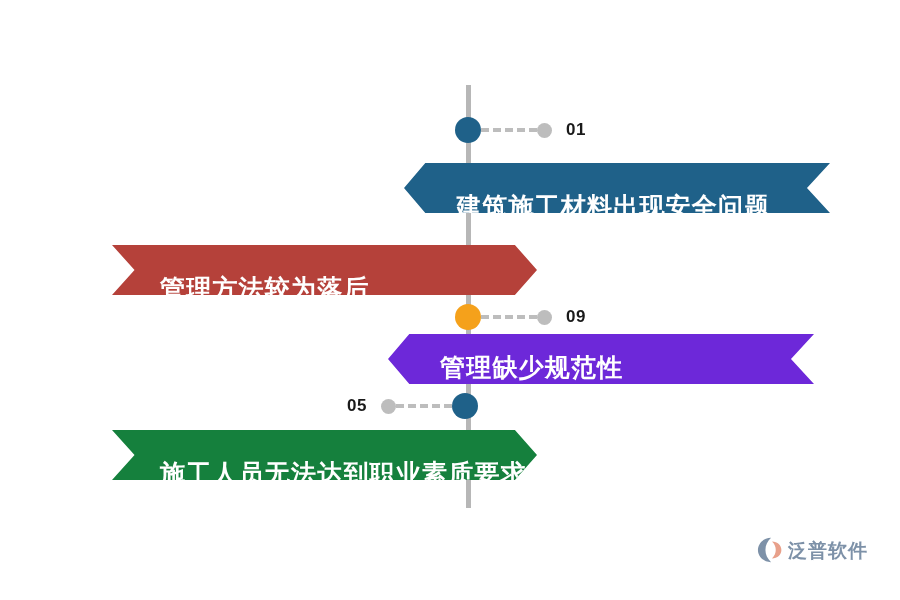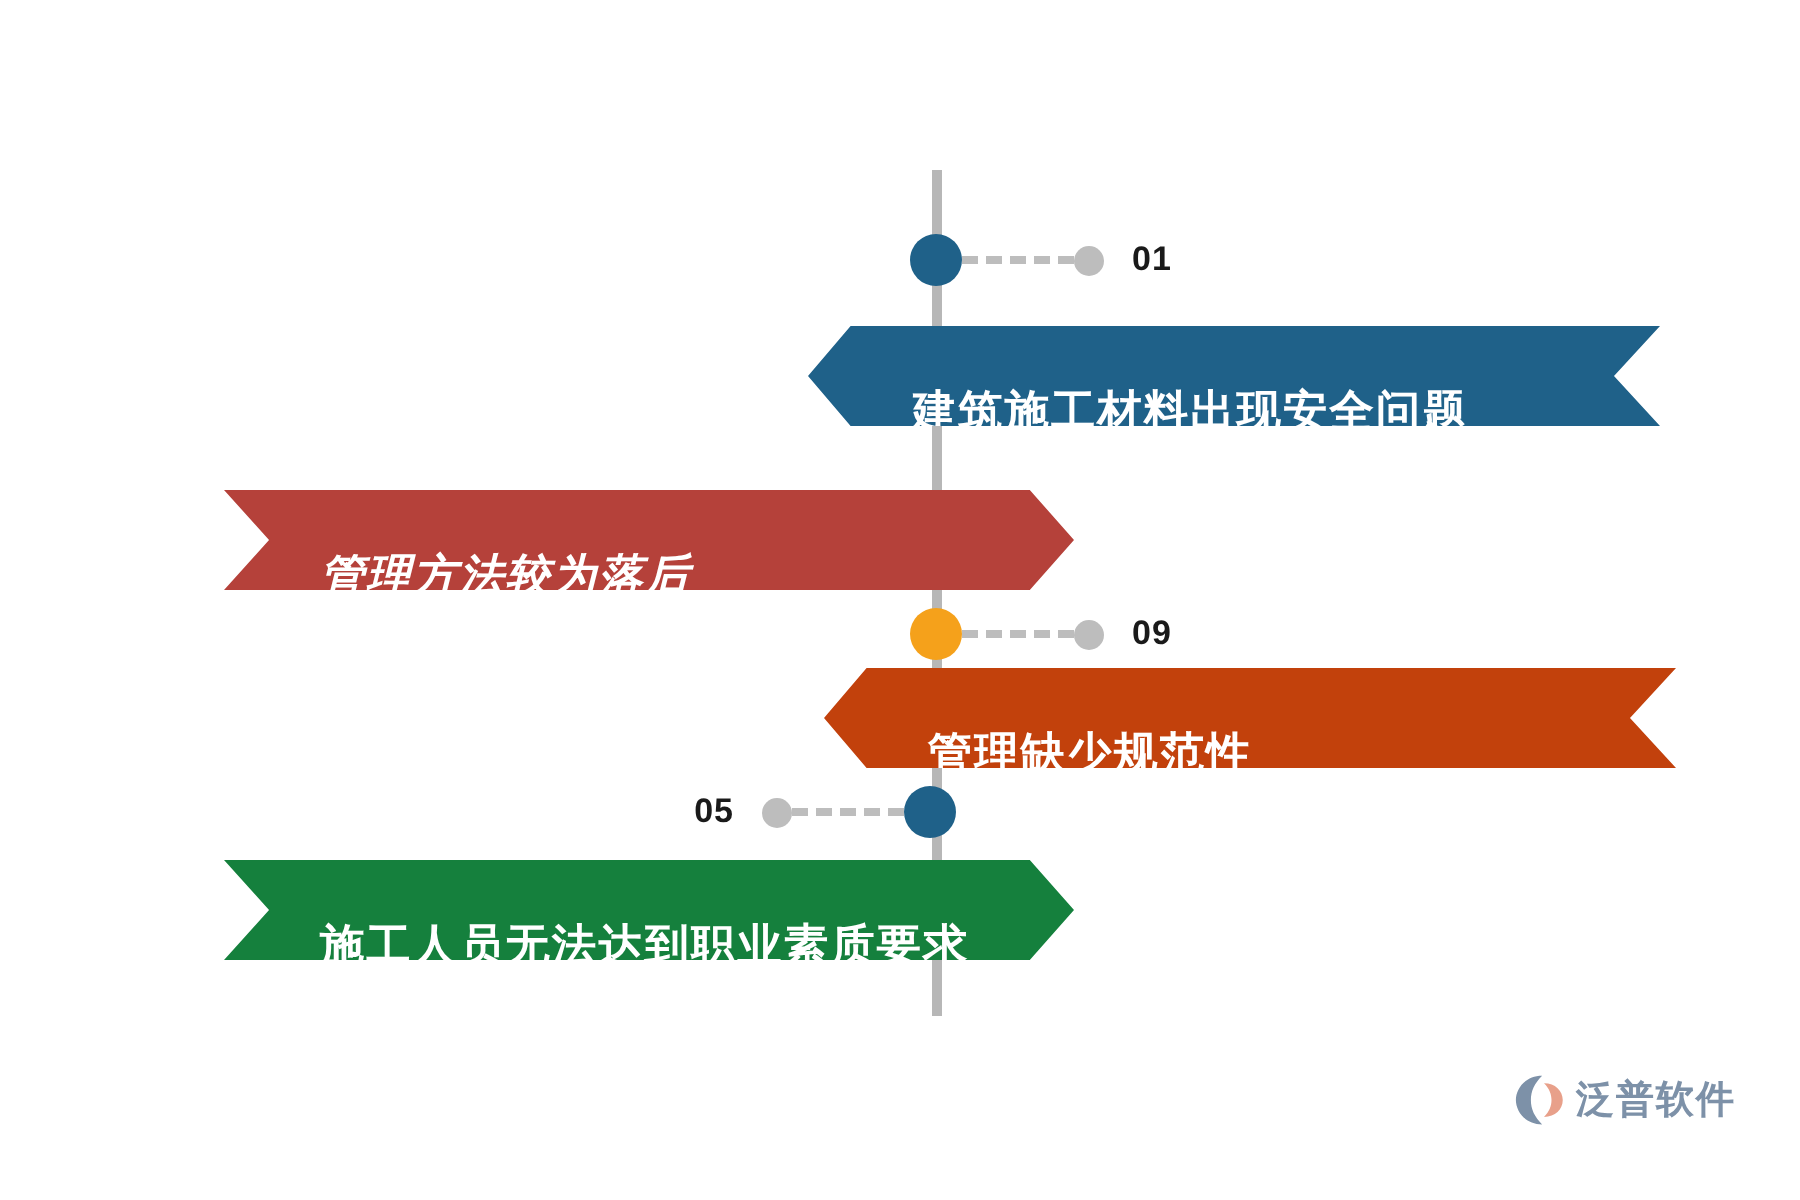--- a/index.html
+++ b/index.html
@@ -93,21 +93,21 @@
   }
   
   .banner.point-right {
     clip-path: polygon(
       0% 0%, 94.8% 0%, 100% 50%, 94.8% 100%, 0% 100%, 5.3% 50%
     );
     padding-left: 48px;
   }
   .banner-label {
     color: #ffffff;
-    font-size: 22px;
+    font-size: 25px;
     font-weight: bold;
     letter-spacing: 1.2px;
     white-space: nowrap;
     font-family: "Liberation Sans", "DejaVu Sans", sans-serif;
     margin-top: 36px;
   }
 
   
   .logo {
     position: absolute;
@@ -155,31 +155,31 @@
   <div class="connector to-right" style="top:117px;">
     <span class="node-dot" id="dot-0" style="background: rgb(31, 97, 137);"></span>
     <span class="dash-line"></span>
     <span class="end-dot"></span>
     <span class="step-number">01</span>
   </div>
   <div class="banner point-left" id="banner-0" style="left: 404px; top: 163px; width: 426px; background: rgb(31, 97, 137);">
     <span class="banner-label">建筑施工材料出现安全问题</span>
   </div>
 
-  <div class="banner point-right" id="banner-1" style="left: 112px; top: 245px; width: 425px; background: rgb(181, 65, 58); font-style: italic;">
+  <div class="banner point-right" id="banner-1" style="left: 112px; top: 245px; width: 425px; background: rgb(181, 65, 58);">
     <span class="banner-label">管理方法较为落后</span>
   </div>
 
   <div class="connector to-right" style="top:304px;">
     <span class="node-dot" id="dot-2" style="background: rgb(245, 161, 27);"></span>
     <span class="dash-line"></span>
     <span class="end-dot"></span>
     <span class="step-number">09</span>
   </div>
-  <div class="banner point-left" id="banner-2" style="left: 412px; top: 334px; width: 426px; background: #c2410c;">
+  <div class="banner point-left" id="banner-2" style="left: 388px; top: 334px; width: 426px; background: #6d28d9; align-items: flex-end;">
     <span class="banner-label">管理缺少规范性</span>
   </div>
 
   <div class="connector to-left" style="top:393px;">
     <span class="node-dot" id="dot-3" style="background: rgb(31, 97, 137);"></span>
     <span class="dash-line"></span>
     <span class="end-dot"></span>
     <span class="step-number">05</span>
   </div>
   <div class="banner point-right" id="banner-3" style="left: 112px; top: 430px; width: 425px; background: #15803d;">

